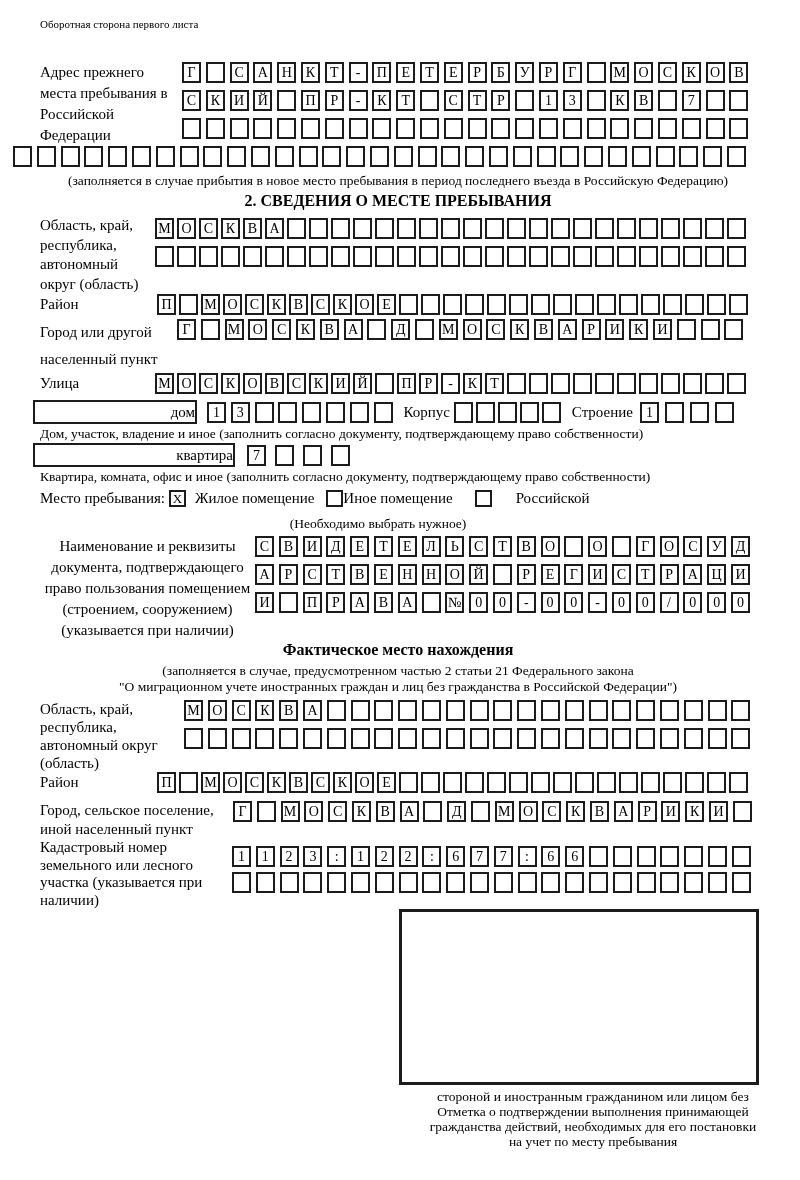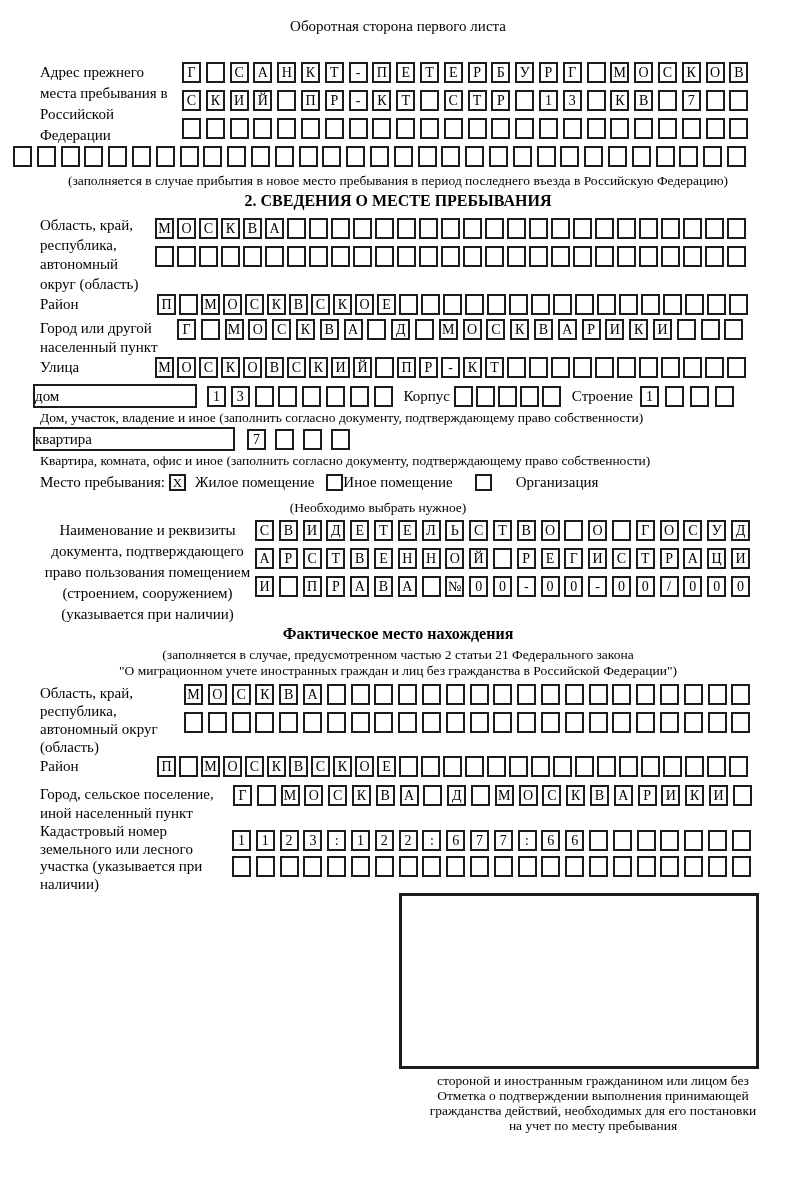--- a/index.html
+++ b/index.html
@@ -1,32 +1,32 @@
 <!DOCTYPE html>
 <html><head>
 <meta charset="utf-8">
 <style>
   html,body{margin:0;padding:0;background:#fff;}
   .page{position:relative;width:800px;height:1180px;background:#fff;color:#000;
         font-family:"Liberation Serif","DejaVu Serif",serif;box-sizing:border-box;
         padding:18px 0 0 40px;overflow:hidden;}
-  .top-note{width:716px;text-align:center;font-size:15px;height:18px;}
+  .top-note{width:716px;text-align:left;font-size:11px;height:18px;}
   .frow{display:flex;align-items:flex-start;}
   .flabel{font-size:15px;line-height:21px;flex:none;}
   .cells{white-space:nowrap;height:21px;flex:none;}
   .cell{display:inline-block;width:15px;height:17px;border:2px solid #1c1c1c;margin-right:4.8px;
         font-size:14px;line-height:17px;text-align:center;vertical-align:top;}
   .cells.tight .cell{margin-right:3px;}
   .cells.st .cell{margin-right:6px;}
   .cells.kv .cell{margin-right:9px;}
   .rowgap{margin-bottom:7px;}
   .caption{font-size:13.5px;line-height:15px;}
   .center{text-align:center;width:716px;}
   .h2{font-size:16px;font-weight:bold;height:18px;}
-  .wbox{border:2px solid #1c1c1c;height:20px;line-height:20px;text-align:left;font-size:15px;flex:none;}
+  .wbox{border:2px solid #1c1c1c;height:20px;line-height:20px;text-align:right;font-size:15px;flex:none;}
   .cb{display:inline-block;width:13px;height:13px;border:2px solid #1c1c1c;font-size:13px;line-height:13px;
       text-align:center;vertical-align:middle;flex:none;}
   .mesto{display:flex;align-items:flex-start;font-size:15px;height:22px;}
   .stamp-box{margin-left:359px;width:354px;height:170px;border:3px solid #1c1c1c;}
   .stamp-cap{margin-left:345px;width:416px;text-align:center;font-size:13.5px;line-height:15px;}
 </style>
 </head>
 <body>
 
 <div class="page">
@@ -54,21 +54,21 @@
       <div class="cells tight"><span class="cell">&nbsp;</span><span class="cell">&nbsp;</span><span class="cell">&nbsp;</span><span class="cell">&nbsp;</span><span class="cell">&nbsp;</span><span class="cell">&nbsp;</span><span class="cell">&nbsp;</span><span class="cell">&nbsp;</span><span class="cell">&nbsp;</span><span class="cell">&nbsp;</span><span class="cell">&nbsp;</span><span class="cell">&nbsp;</span><span class="cell">&nbsp;</span><span class="cell">&nbsp;</span><span class="cell">&nbsp;</span><span class="cell">&nbsp;</span><span class="cell">&nbsp;</span><span class="cell">&nbsp;</span><span class="cell">&nbsp;</span><span class="cell">&nbsp;</span><span class="cell">&nbsp;</span><span class="cell">&nbsp;</span><span class="cell">&nbsp;</span><span class="cell">&nbsp;</span><span class="cell">&nbsp;</span><span class="cell">&nbsp;</span><span class="cell">&nbsp;</span></div>
     </div>
   </div>
 
   <div class="frow" style="margin-bottom:4px;">
     <div class="flabel" style="width:117px;">Район</div>
     <div class="cells tight"><span class="cell">П</span><span class="cell">&nbsp;</span><span class="cell">М</span><span class="cell">О</span><span class="cell">С</span><span class="cell">К</span><span class="cell">В</span><span class="cell">С</span><span class="cell">К</span><span class="cell">О</span><span class="cell">Е</span><span class="cell">&nbsp;</span><span class="cell">&nbsp;</span><span class="cell">&nbsp;</span><span class="cell">&nbsp;</span><span class="cell">&nbsp;</span><span class="cell">&nbsp;</span><span class="cell">&nbsp;</span><span class="cell">&nbsp;</span><span class="cell">&nbsp;</span><span class="cell">&nbsp;</span><span class="cell">&nbsp;</span><span class="cell">&nbsp;</span><span class="cell">&nbsp;</span><span class="cell">&nbsp;</span><span class="cell">&nbsp;</span><span class="cell">&nbsp;</span></div>
   </div>
 
   <div class="frow">
-    <div class="flabel" style="width:137px;line-height:19px;">Город или другой населенный пункт</div>
+    <div class="flabel" style="width:137px;line-height:27px;">Город или другой населенный пункт</div>
     <div class="cells"><span class="cell">Г</span><span class="cell">&nbsp;</span><span class="cell">М</span><span class="cell">О</span><span class="cell">С</span><span class="cell">К</span><span class="cell">В</span><span class="cell">А</span><span class="cell">&nbsp;</span><span class="cell">Д</span><span class="cell">&nbsp;</span><span class="cell">М</span><span class="cell">О</span><span class="cell">С</span><span class="cell">К</span><span class="cell">В</span><span class="cell">А</span><span class="cell">Р</span><span class="cell">И</span><span class="cell">К</span><span class="cell">И</span><span class="cell">&nbsp;</span><span class="cell">&nbsp;</span><span class="cell">&nbsp;</span></div>
   </div>
 
   <div class="frow" style="margin-bottom:6px;">
     <div class="flabel" style="width:115px;">Улица</div>
     <div class="cells tight"><span class="cell">М</span><span class="cell">О</span><span class="cell">С</span><span class="cell">К</span><span class="cell">О</span><span class="cell">В</span><span class="cell">С</span><span class="cell">К</span><span class="cell">И</span><span class="cell">Й</span><span class="cell">&nbsp;</span><span class="cell">П</span><span class="cell">Р</span><span class="cell">-</span><span class="cell">К</span><span class="cell">Т</span><span class="cell">&nbsp;</span><span class="cell">&nbsp;</span><span class="cell">&nbsp;</span><span class="cell">&nbsp;</span><span class="cell">&nbsp;</span><span class="cell">&nbsp;</span><span class="cell">&nbsp;</span><span class="cell">&nbsp;</span><span class="cell">&nbsp;</span><span class="cell">&nbsp;</span><span class="cell">&nbsp;</span></div>
   </div>
 
   <div class="frow" style="margin-left:-7px;align-items:center;height:24px;margin-bottom:2px;">
     <div class="wbox" style="width:160px;">дом</div>
@@ -86,21 +86,21 @@
   </div>
   <div class="caption" style="margin-bottom:6px;">Квартира, комната, офис и иное (заполнить согласно документу, подтверждающему право собственности)</div>
 
   <div class="mesto" style="margin-bottom:4px;">
     <span>Место пребывания:</span>
     <span class="cb" style="margin-left:4px;">X</span>
     <span style="margin-left:9px;">Жилое помещение</span>
     <span class="cb" style="margin-left:12px;"></span>
     <span style="">Иное помещение</span>
     <span class="cb" style="margin-left:22px;"></span>
-    <span style="margin-left:24px;">Организация</span>
+    <span style="margin-left:24px;">Российской</span>
   </div>
   <div class="caption" style="margin-left:168px;width:340px;text-align:center;margin-bottom:5px;">(Необходимо выбрать нужное)</div>
 
   <div class="frow">
     <div class="flabel" style="width:215px;text-align:center;">Наименование и реквизиты документа, подтверждающего право пользования помещением (строением, сооружением) (указывается при наличии)</div>
     <div>
       <div class="cells rowgap"><span class="cell">С</span><span class="cell">В</span><span class="cell">И</span><span class="cell">Д</span><span class="cell">Е</span><span class="cell">Т</span><span class="cell">Е</span><span class="cell">Л</span><span class="cell">Ь</span><span class="cell">С</span><span class="cell">Т</span><span class="cell">В</span><span class="cell">О</span><span class="cell">&nbsp;</span><span class="cell">О</span><span class="cell">&nbsp;</span><span class="cell">Г</span><span class="cell">О</span><span class="cell">С</span><span class="cell">У</span><span class="cell">Д</span></div>
       <div class="cells rowgap"><span class="cell">А</span><span class="cell">Р</span><span class="cell">С</span><span class="cell">Т</span><span class="cell">В</span><span class="cell">Е</span><span class="cell">Н</span><span class="cell">Н</span><span class="cell">О</span><span class="cell">Й</span><span class="cell">&nbsp;</span><span class="cell">Р</span><span class="cell">Е</span><span class="cell">Г</span><span class="cell">И</span><span class="cell">С</span><span class="cell">Т</span><span class="cell">Р</span><span class="cell">А</span><span class="cell">Ц</span><span class="cell">И</span></div>
       <div class="cells"><span class="cell">И</span><span class="cell">&nbsp;</span><span class="cell">П</span><span class="cell">Р</span><span class="cell">А</span><span class="cell">В</span><span class="cell">А</span><span class="cell">&nbsp;</span><span class="cell">№</span><span class="cell">0</span><span class="cell">0</span><span class="cell">-</span><span class="cell">0</span><span class="cell">0</span><span class="cell">-</span><span class="cell">0</span><span class="cell">0</span><span class="cell">/</span><span class="cell">0</span><span class="cell">0</span><span class="cell">0</span></div>
     </div>

